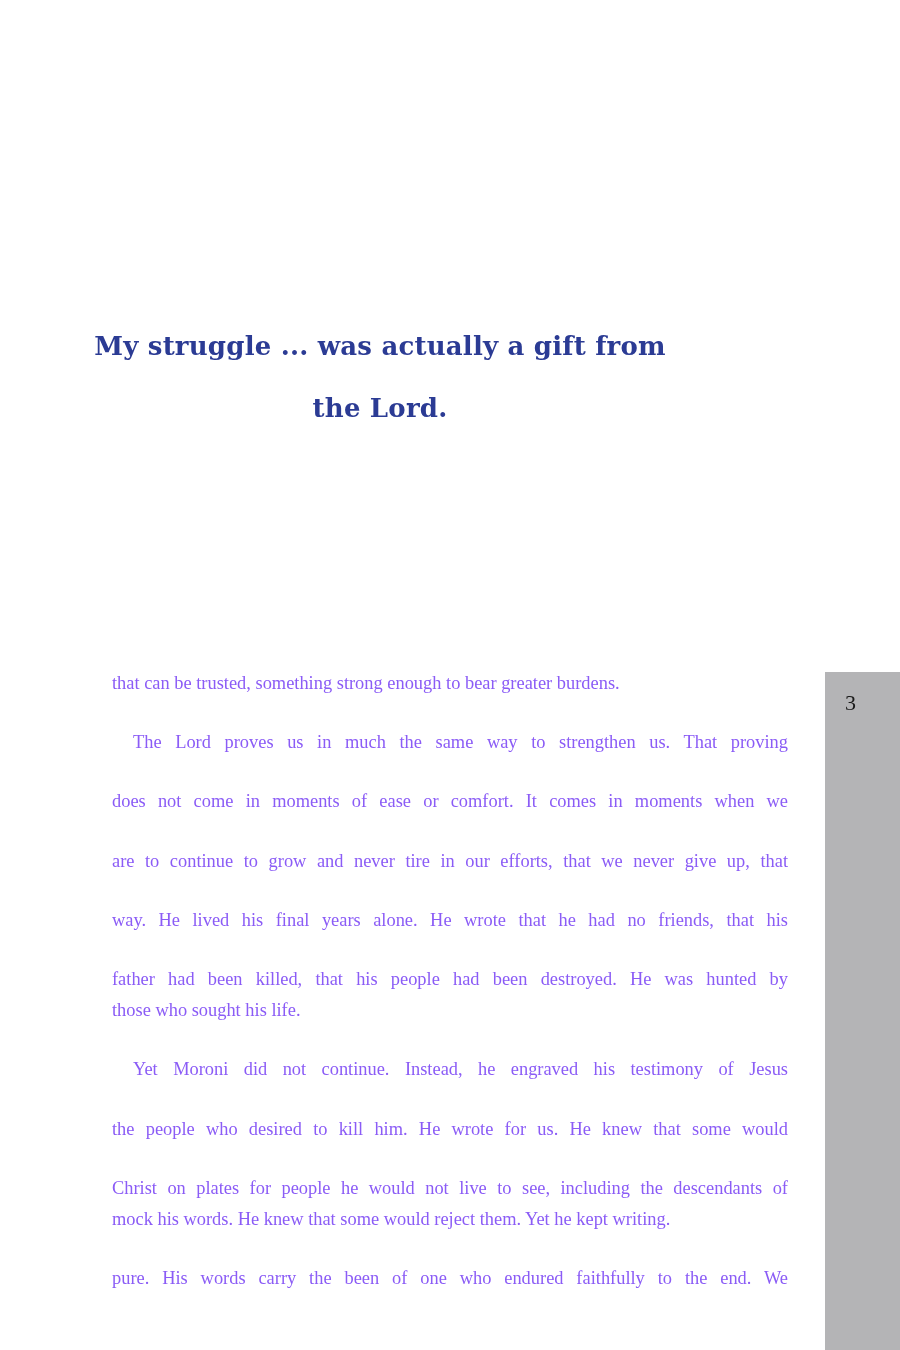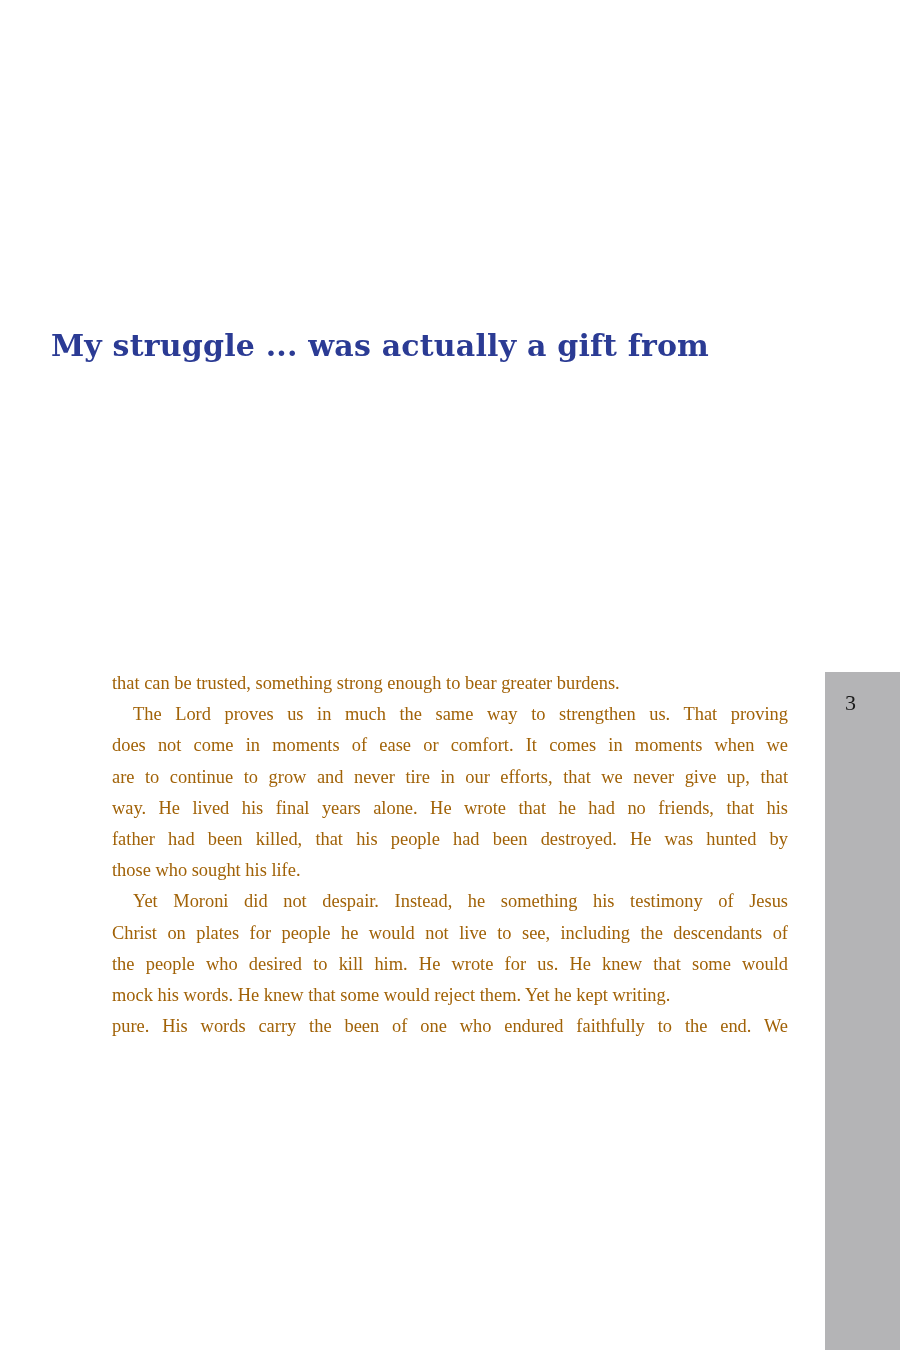--- a/index.html
+++ b/index.html
@@ -18,41 +18,42 @@
     background: #ffffff;
   }
   .chapter-heading {
     position: absolute;
     left: 0;
     top: 315px;
     width: 760px;
     text-align: center;
     font-family: "DejaVu Serif", serif;
     font-weight: bold;
-    font-size: 30px;
+    font-size: 26px;
     line-height: 62px;
     color: #2b3b94;
     letter-spacing: 0.2px;
   }
   .body-text {
     position: absolute;
     left: 112px;
     top: 668px;
     width: 676px;
     font-size: 18.4px;
     line-height: 31.2px;
     color: #1b1b1b;
   }
   .bodyline {
     height: 31.2px;
     overflow: hidden;
     text-align: left;
   }
   .bodyline.j {
     text-align: justify;
+    margin-top: 28px;
   }
   .bodyline.j::after {
     content: "";
     display: inline-block;
     width: 100%;
     height: 0;
   }
   .bodyline.firstindent {
     text-indent: 21px;
   }
@@ -74,40 +75,41 @@
     font-family: "Liberation Serif", serif;
   }
 </style>
 </head>
 <body>
 
 <div class="page" style="background: rgb(255, 255, 255);">
 
   <div class="chapter-heading" style="color: rgb(43, 59, 148);">
     <div>My struggle ... was actually a gift from</div>
+    <div>the Lord.</div>
   </div>
 
-  <div class="body-text" style="color: #a16207;">
+  <div class="body-text" style="color: #8b5cf6;">
       <div>
         <div class="bodyline">that can be trusted, something strong enough to bear greater burdens.</div>
       </div>
       <div>
         <div class="bodyline j firstindent">The Lord proves us in much the same way to strengthen us. That proving</div>
         <div class="bodyline j">does not come in moments of ease or comfort. It comes in moments when we</div>
         <div class="bodyline j">are to continue to grow and never tire in our efforts, that we never give up, that</div>
       </div>
       <div>
         <div class="bodyline j">way. He lived his final years alone. He wrote that he had no friends, that his</div>
         <div class="bodyline j">father had been killed, that his people had been destroyed. He was hunted by</div>
         <div class="bodyline">those who sought his life.</div>
       </div>
       <div>
-        <div class="bodyline j firstindent">Yet Moroni did not despair. Instead, he something his testimony of Jesus</div>
+        <div class="bodyline j firstindent">Yet Moroni did not continue. Instead, he engraved his testimony of Jesus</div>
+        <div class="bodyline j">the people who desired to kill him. He wrote for us. He knew that some would</div>
         <div class="bodyline j">Christ on plates for people he would not live to see, including the descendants of</div>
-        <div class="bodyline j">the people who desired to kill him. He wrote for us. He knew that some would</div>
         <div class="bodyline">mock his words. He knew that some would reject them. Yet he kept writing.</div>
       </div>
       <div>
         <div class="bodyline j">pure. His words carry the been of one who endured faithfully to the end. We</div>
       </div>
     </div>
 
   <div class="page-number-tab" style="background: rgb(180, 180, 182);">
     <div class="page-number">3</div>
   </div>

